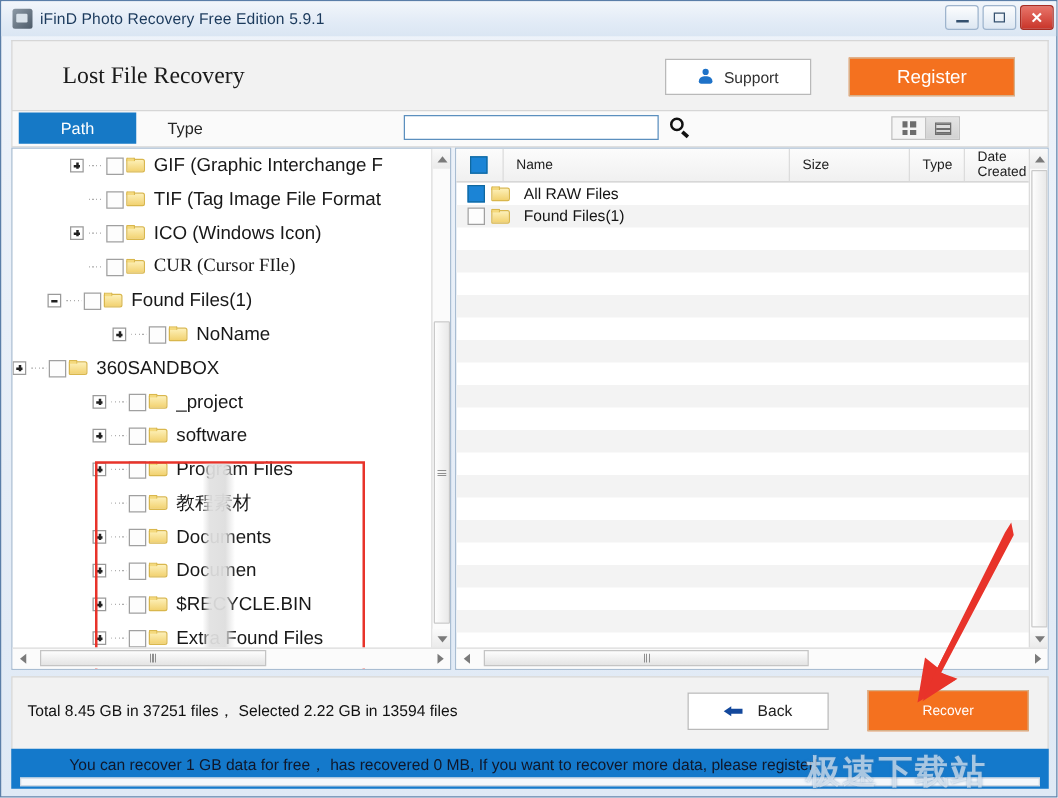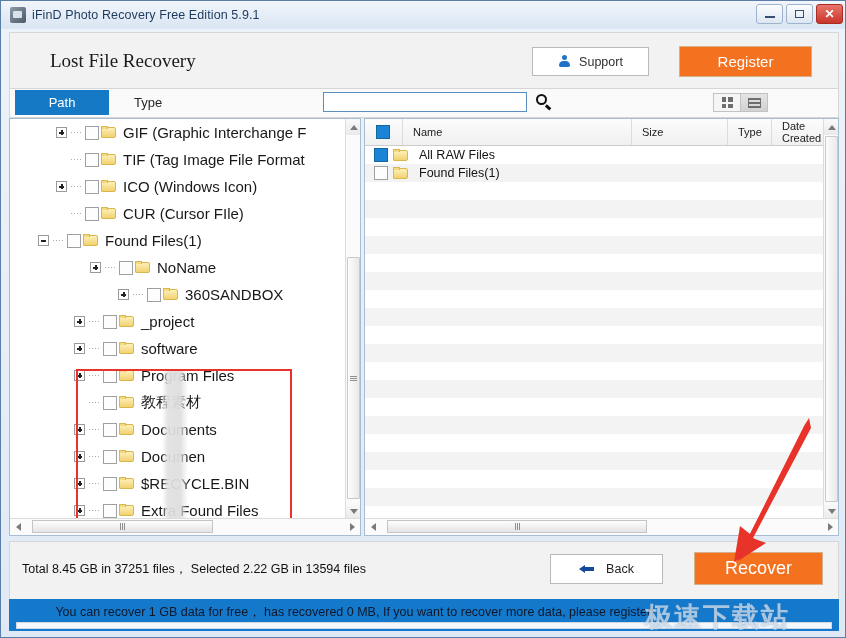--- a/index.html
+++ b/index.html
@@ -250,21 +250,21 @@
     content:"";position:absolute;left:5px;top:2.5px;width:10px;height:4px;background:#13489c;
   }
   .arrow-left:after{
     content:"";position:absolute;left:0;top:0;width:0;height:0;
     border-top:4.5px solid transparent;border-bottom:4.5px solid transparent;
     border-right:6px solid #13489c;
   }
   .recover-btn{
     position:absolute;left:684px;top:10px;width:129px;height:33px;
     background:#f4711f;border:1px solid #d6b089;box-sizing:border-box;
-    color:#fff;font-size:18px;display:flex;align-items:center;justify-content:center;
+    color:#fff;font-size:11px;display:flex;align-items:center;justify-content:center;
     cursor:pointer;
   }
   .footer{
     position:absolute;left:8px;top:598px;width:830px;height:32px;
     background:#1479cb;box-sizing:border-box;
   }
   .footer-text{
     position:absolute;left:0;top:5px;width:692px;text-align:center;
     font-size:12.5px;color:#0f172a;white-space:nowrap;
   }
@@ -358,21 +358,21 @@
           <div class="tnode" style="padding-left: 46px;">
             <span class="exp">
               <span class="hbar"></span>
               <span class="vbar"></span>
             </span>
             <span class="dots"></span>
             <span class="cbox"></span>
             <span class="folder"></span>
             <span>ICO (Windows Icon)</span>
           </div>
-          <div class="tnode" style="padding-left: 46px;">
+          <div class="tnode" style="padding-left: 46px; font-family: Liberation Serif, serif;">
             <span class="exp none"></span>
             <span class="dots"></span>
             <span class="cbox"></span>
             <span class="folder"></span>
             <span>CUR (Cursor FIle)</span>
           </div>
           <div class="tnode" style="padding-left: 28px;">
             <span class="exp">
               <span class="hbar"></span>
             </span>
@@ -384,21 +384,21 @@
           <div class="tnode" style="padding-left: 80px;">
             <span class="exp">
               <span class="hbar"></span>
               <span class="vbar"></span>
             </span>
             <span class="dots"></span>
             <span class="cbox"></span>
             <span class="folder"></span>
             <span>NoName</span>
           </div>
-          <div class="tnode" style="padding-left: 64px; margin-left: 44px;">
+          <div class="tnode" style="">
             <span class="exp">
               <span class="hbar"></span>
               <span class="vbar"></span>
             </span>
             <span class="dots"></span>
             <span class="cbox"></span>
             <span class="folder"></span>
             <span>360SANDBOX</span>
           </div>
           <div class="tnode" style="padding-left: 64px;">

